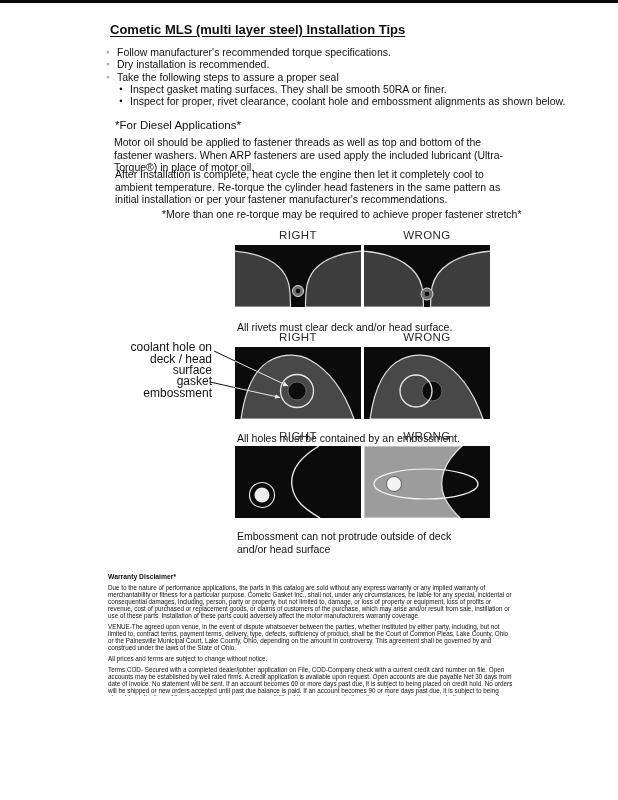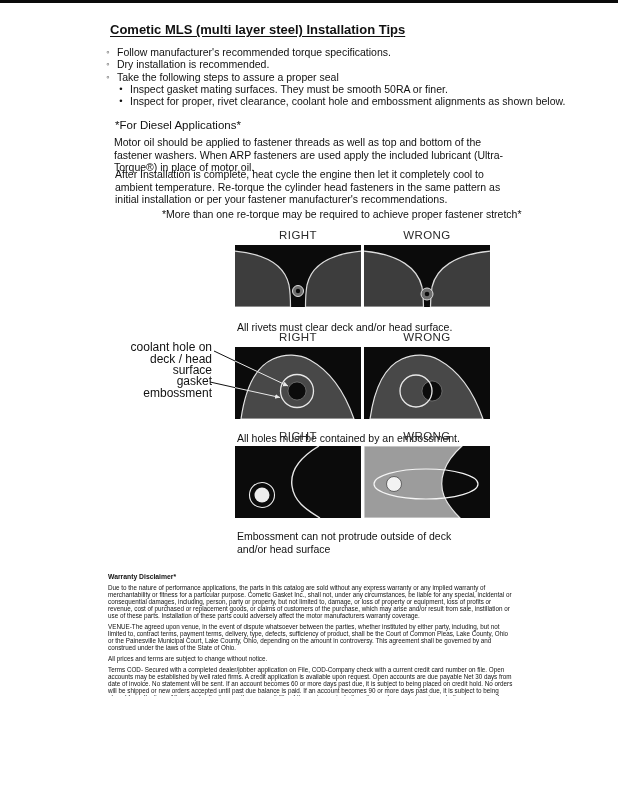--- a/index.html
+++ b/index.html
@@ -53,21 +53,21 @@
     <div class="b">
       <span class="mk">◦</span>
       <span>Dry installation is recommended.</span>
     </div>
     <div class="b">
       <span class="mk">◦</span>
       <span>Take the following steps to assure a proper seal</span>
     </div>
     <div class="b sub">
       <span class="mk">•</span>
-      <span>Inspect gasket mating surfaces.  They must be smooth 50RA or finer.</span>
+      <span>Inspect gasket mating surfaces.  They shall be smooth 50RA or finer.</span>
     </div>
     <div class="b sub">
       <span class="mk">•</span>
       <span>Inspect for proper, rivet clearance, coolant hole and embossment alignments as shown below.</span>
     </div>
   </div>
 
   <div class="diesel-h">*For Diesel Applications*</div>
   <div class="para" id="para1">Motor oil should be applied to fastener threads as well as top and bottom of the fastener washers. When ARP fasteners are used apply the included lubricant (Ultra-Torque®) in place of motor oil.</div>
   <div class="para" id="para2">After Installation is complete, heat cycle the engine then let it completely cool to ambient temperature. Re-torque the cylinder head fasteners in the same pattern as initial installation or per your fastener manufacturer's recommendations.</div>

